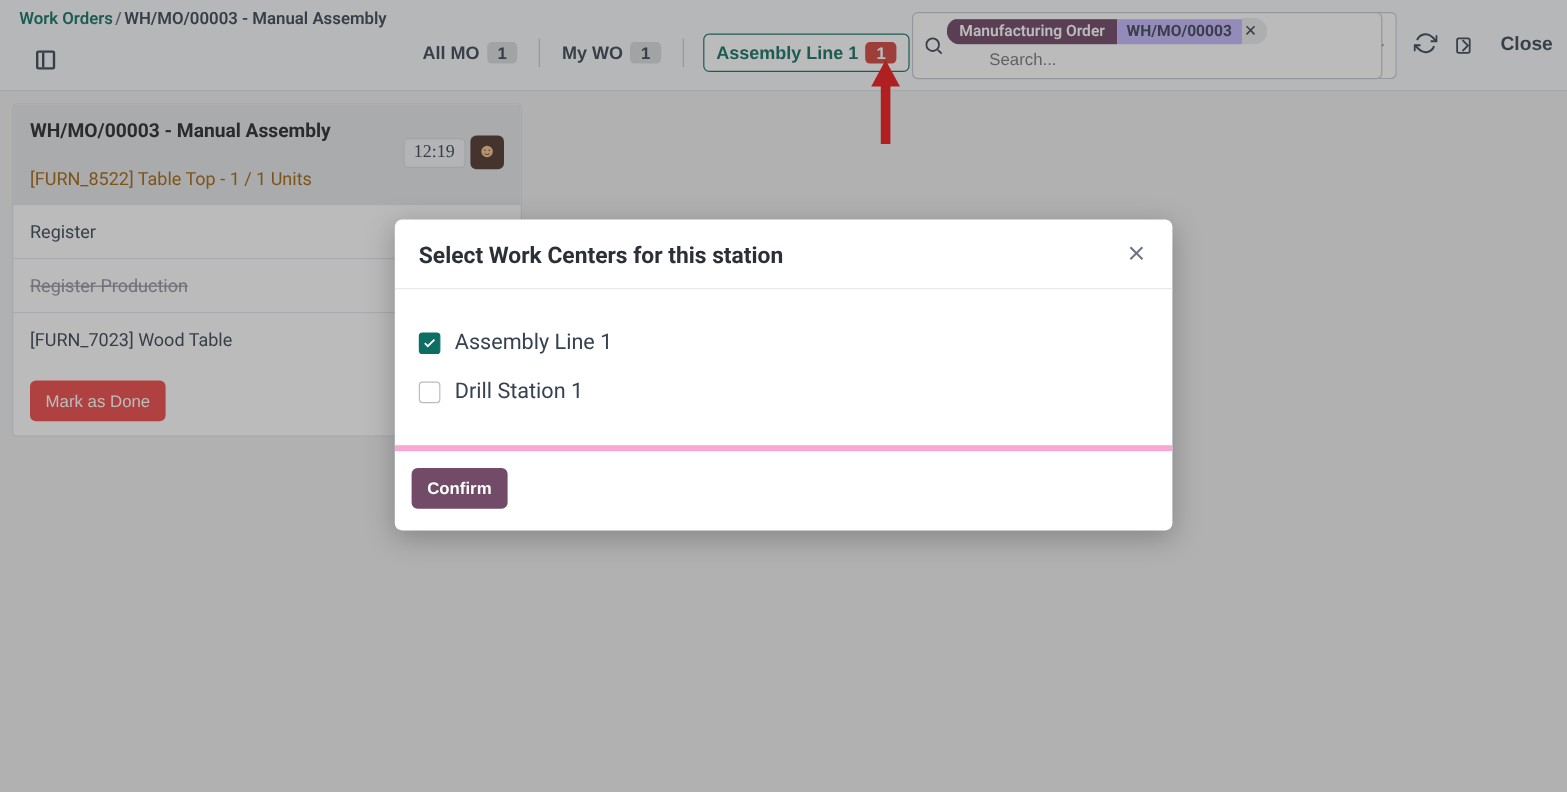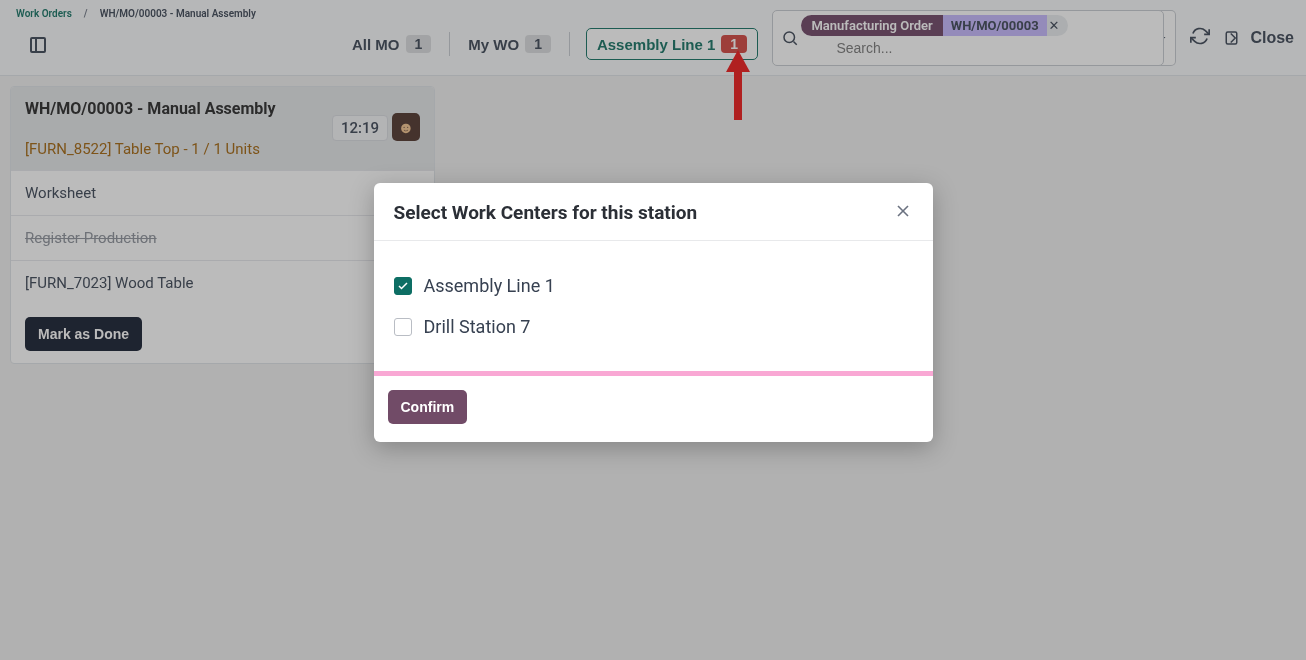--- a/index.html
+++ b/index.html
@@ -16,24 +16,24 @@
   display: flex;
   align-items: flex-start;
   padding: 8px 12px 0 12px;
   background: #f8f9fa;
   border-bottom: 1px solid #dee2e6;
   height: 76px;
   position: relative;
 }
 .left-area { flex: 0 0 auto; }
 .breadcrumb {
-  font-size: 10px;
+  font-size: 14px;
   font-weight: 600;
   display: flex;
-  gap: 12px;
+  gap: 2px;
   margin-bottom: 18px;
   margin-left: 4px;
 }
 .breadcrumb a { color: #0d6e5f; text-decoration: none; }
 .breadcrumb .sep { color: #6b7280; }
 .breadcrumb .current { color: #374151; }
 .panel-icon {
   width: 16px; height: 16px;
   display: inline-block;
   border: 2px solid #374151;
@@ -173,21 +173,21 @@
   cursor:pointer;
   color:#374151;
   margin-left:-14px;
 }
 .iconbtn {
   background:none;border:none;cursor:pointer;
   color:#374151;
   font-size:18px;
 }
 .closebtn {
-  display:inline-flex;align-items:center;gap:8px;
+  display:inline-flex;align-items:center;gap:20px;
   background:none;border:none;cursor:pointer;
   color:#374151;font-size:16px;font-weight:600;
 }
 .closebtn svg{width:18px;height:18px;}
 
 .content {
   padding:10px;
 }
 .card {
   width:425px;
@@ -197,21 +197,21 @@
   overflow:hidden;
 }
 .card-head {
   background:#e4e6e9;
   padding:12px 14px;
   display:flex;
   justify-content:space-between;
 }
 .card-head .title { font-size:16px; font-weight:700; color:#222;}
 .card-head .sub { font-size:15px; color:#a16207; margin-top:22px;}
-.card-head .right { text-align:left; }
+.card-head .right { text-align:left;font-family:Liberation Serif, serif; }
 .timer-badge {
   display:inline-block;
   background:#f3f4f6;
   border:1px solid #d7dadf;
   border-radius:4px;
   padding:3px 8px;
   font-size:15px;
   font-weight:500;
 }
 .avatar {
@@ -224,42 +224,42 @@
 }
 .card-item {
   padding:13px 14px;
   border-top:1px solid #e5e7eb;
   font-size:15px;
   color:#374151;
 }
 .card-item.strike { text-decoration:line-through; color:#8a8f98;}
 .card-footer { padding:12px 14px; }
 .markdone {
-  background:#0f172a;
+  background:#ef4444;
   color:#fff;
   border:none;
   border-radius:5px;
   padding:9px 13px;
   font-size:14px;
-  font-weight:700;
+  font-weight:400;
   cursor:pointer;
 }
 
 
 .overlay {
   position:absolute;
   inset:0;
   background:rgba(60,60,60,0.35);
   display:flex;
   align-items:flex-start;
   justify-content:center;
 }
 .modal {
   margin-top:183px;
-  width:559px;
+  width:648px;
   background:#fff;
   border-radius:6px;
   box-shadow:0 6px 24px rgba(0,0,0,0.25);
   overflow:hidden;
 }
 .modal-head {
   display:flex;align-items:center;justify-content:space-between;
   padding:18px 20px 16px 20px;
 }
 .modal-title { font-size:19px; font-weight:700; color:#2b2f36;}
@@ -380,21 +380,21 @@
     <div class="card-head">
       <div>
         <div class="title">WH/MO/00003 - Manual Assembly</div>
         <div class="sub">[FURN_8522] Table Top - 1 / 1 Units</div>
       </div>
       <div class="right">
         <div class="timer-badge">12:19</div>
         <div class="avatar">☻</div>
       </div>
     </div>
-    <div class="card-item">Worksheet</div>
+    <div class="card-item">Register</div>
     <div class="card-item strike">Register Production</div>
     <div class="card-item">[FURN_7023] Wood Table</div>
     <div class="card-footer">
       <button class="markdone">Mark as Done</button>
     </div>
   </div>
 </div>
 
 <svg class="arrow" viewBox="0 0 30 70">
   <path d="M15 70 L15 18" stroke="#e11" stroke-width="8" fill="none"></path>
@@ -416,20 +416,20 @@
       <div class="wc-row">
         <span class="cb checked">
             <svg viewBox="0 0 24 24" fill="none" stroke="currentColor" stroke-width="3">
               <polyline points="20 6 9 17 4 12"></polyline>
             </svg>
           </span>
         <span>Assembly Line 1</span>
       </div>
       <div class="wc-row">
         <span class="cb"></span>
-        <span>Drill Station 7</span>
+        <span>Drill Station 1</span>
       </div>
     </div>
     <div class="modal-foot">
       <button class="confirm">Confirm</button>
     </div>
   </div>
 </div>
 
 </body></html>

